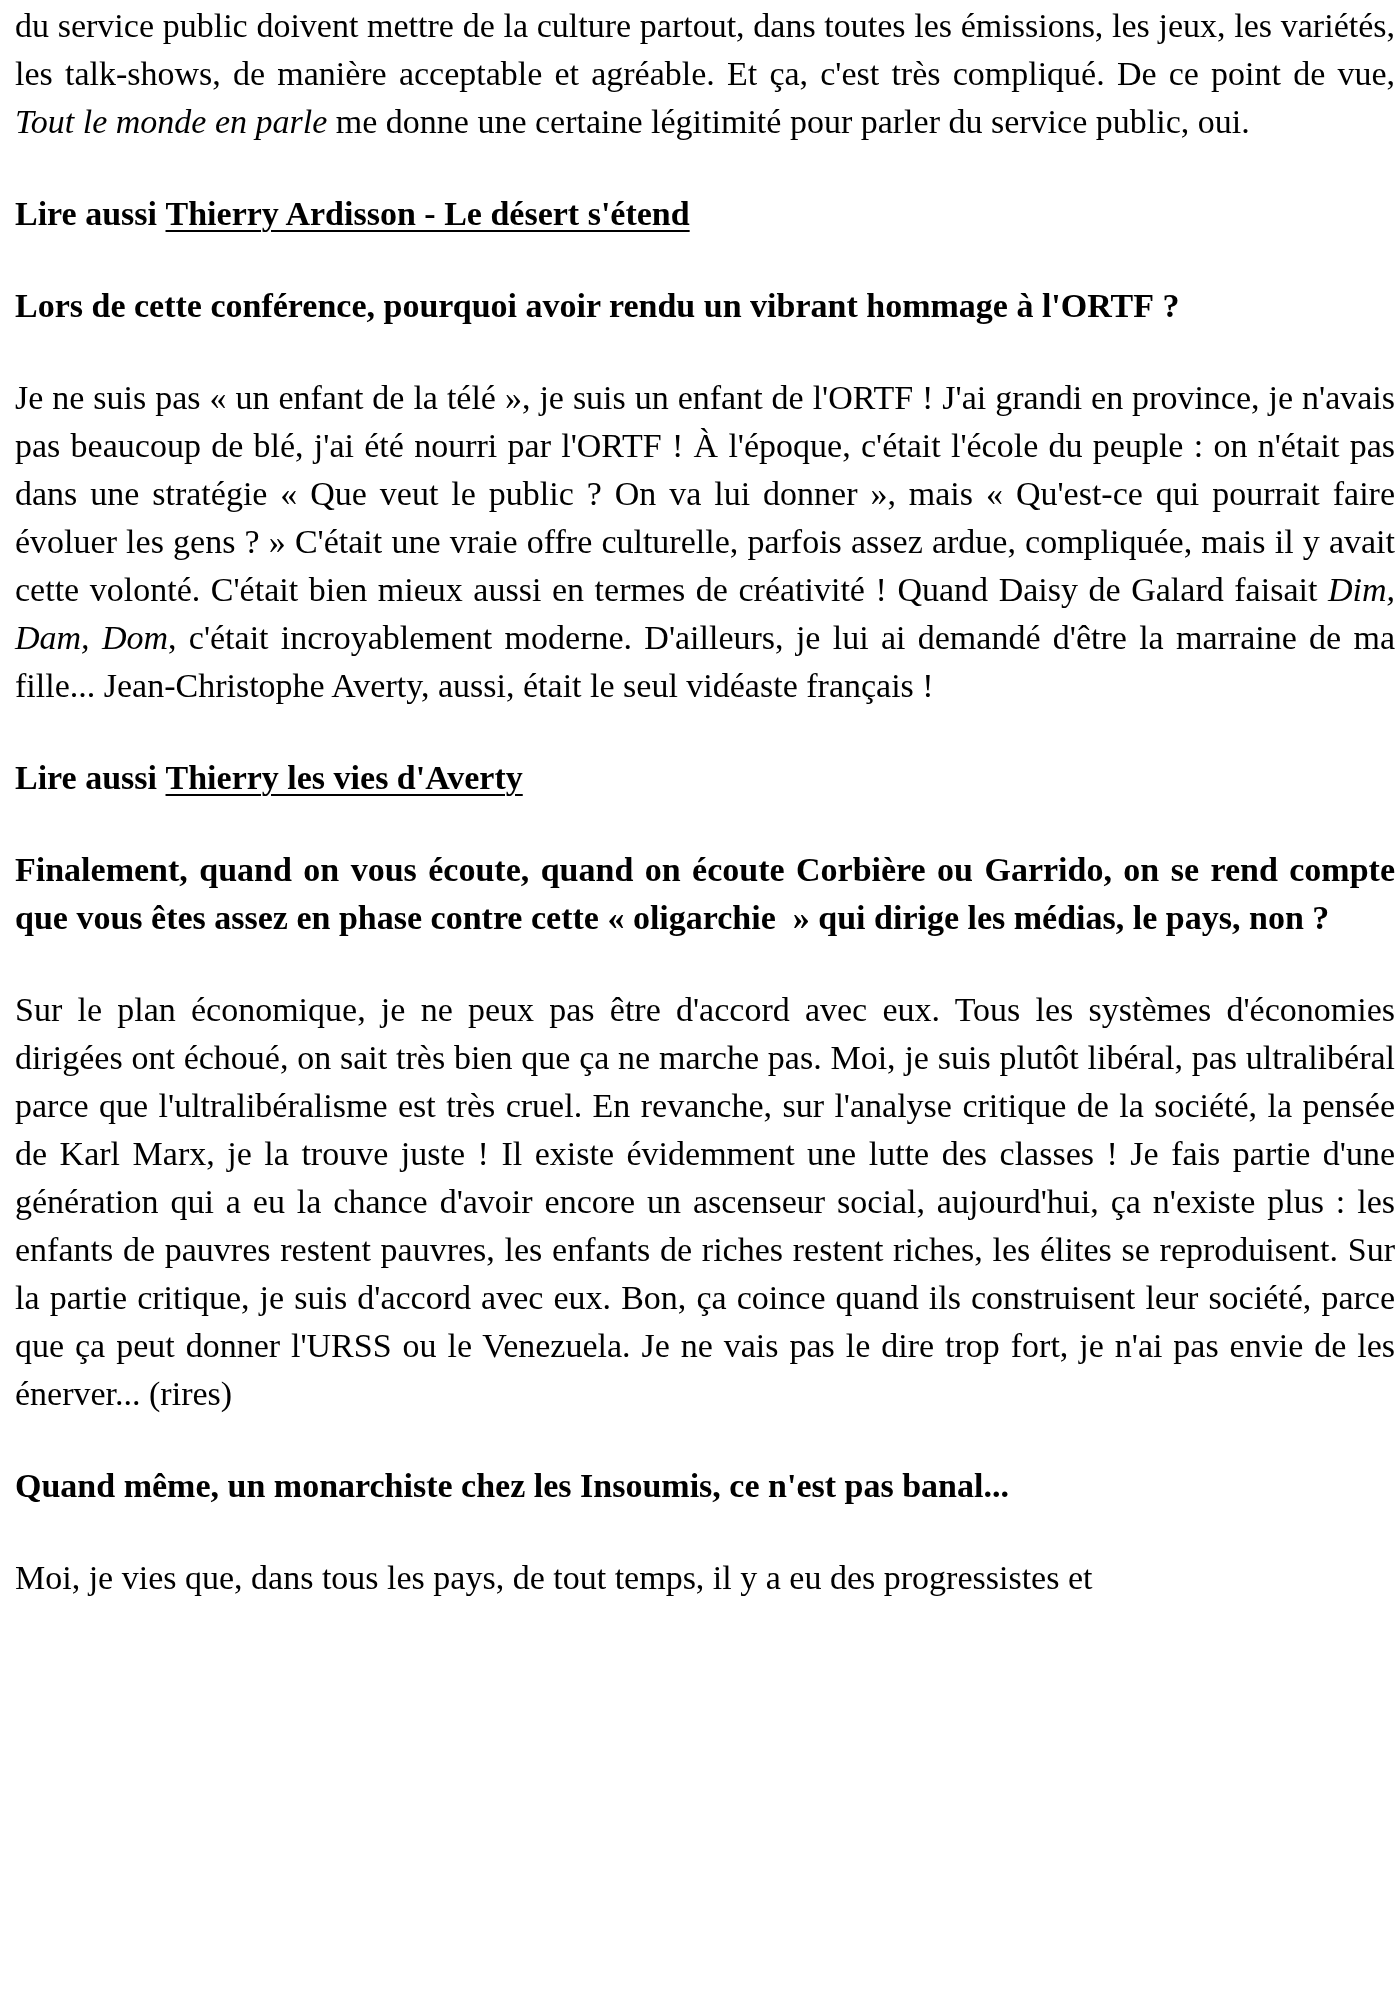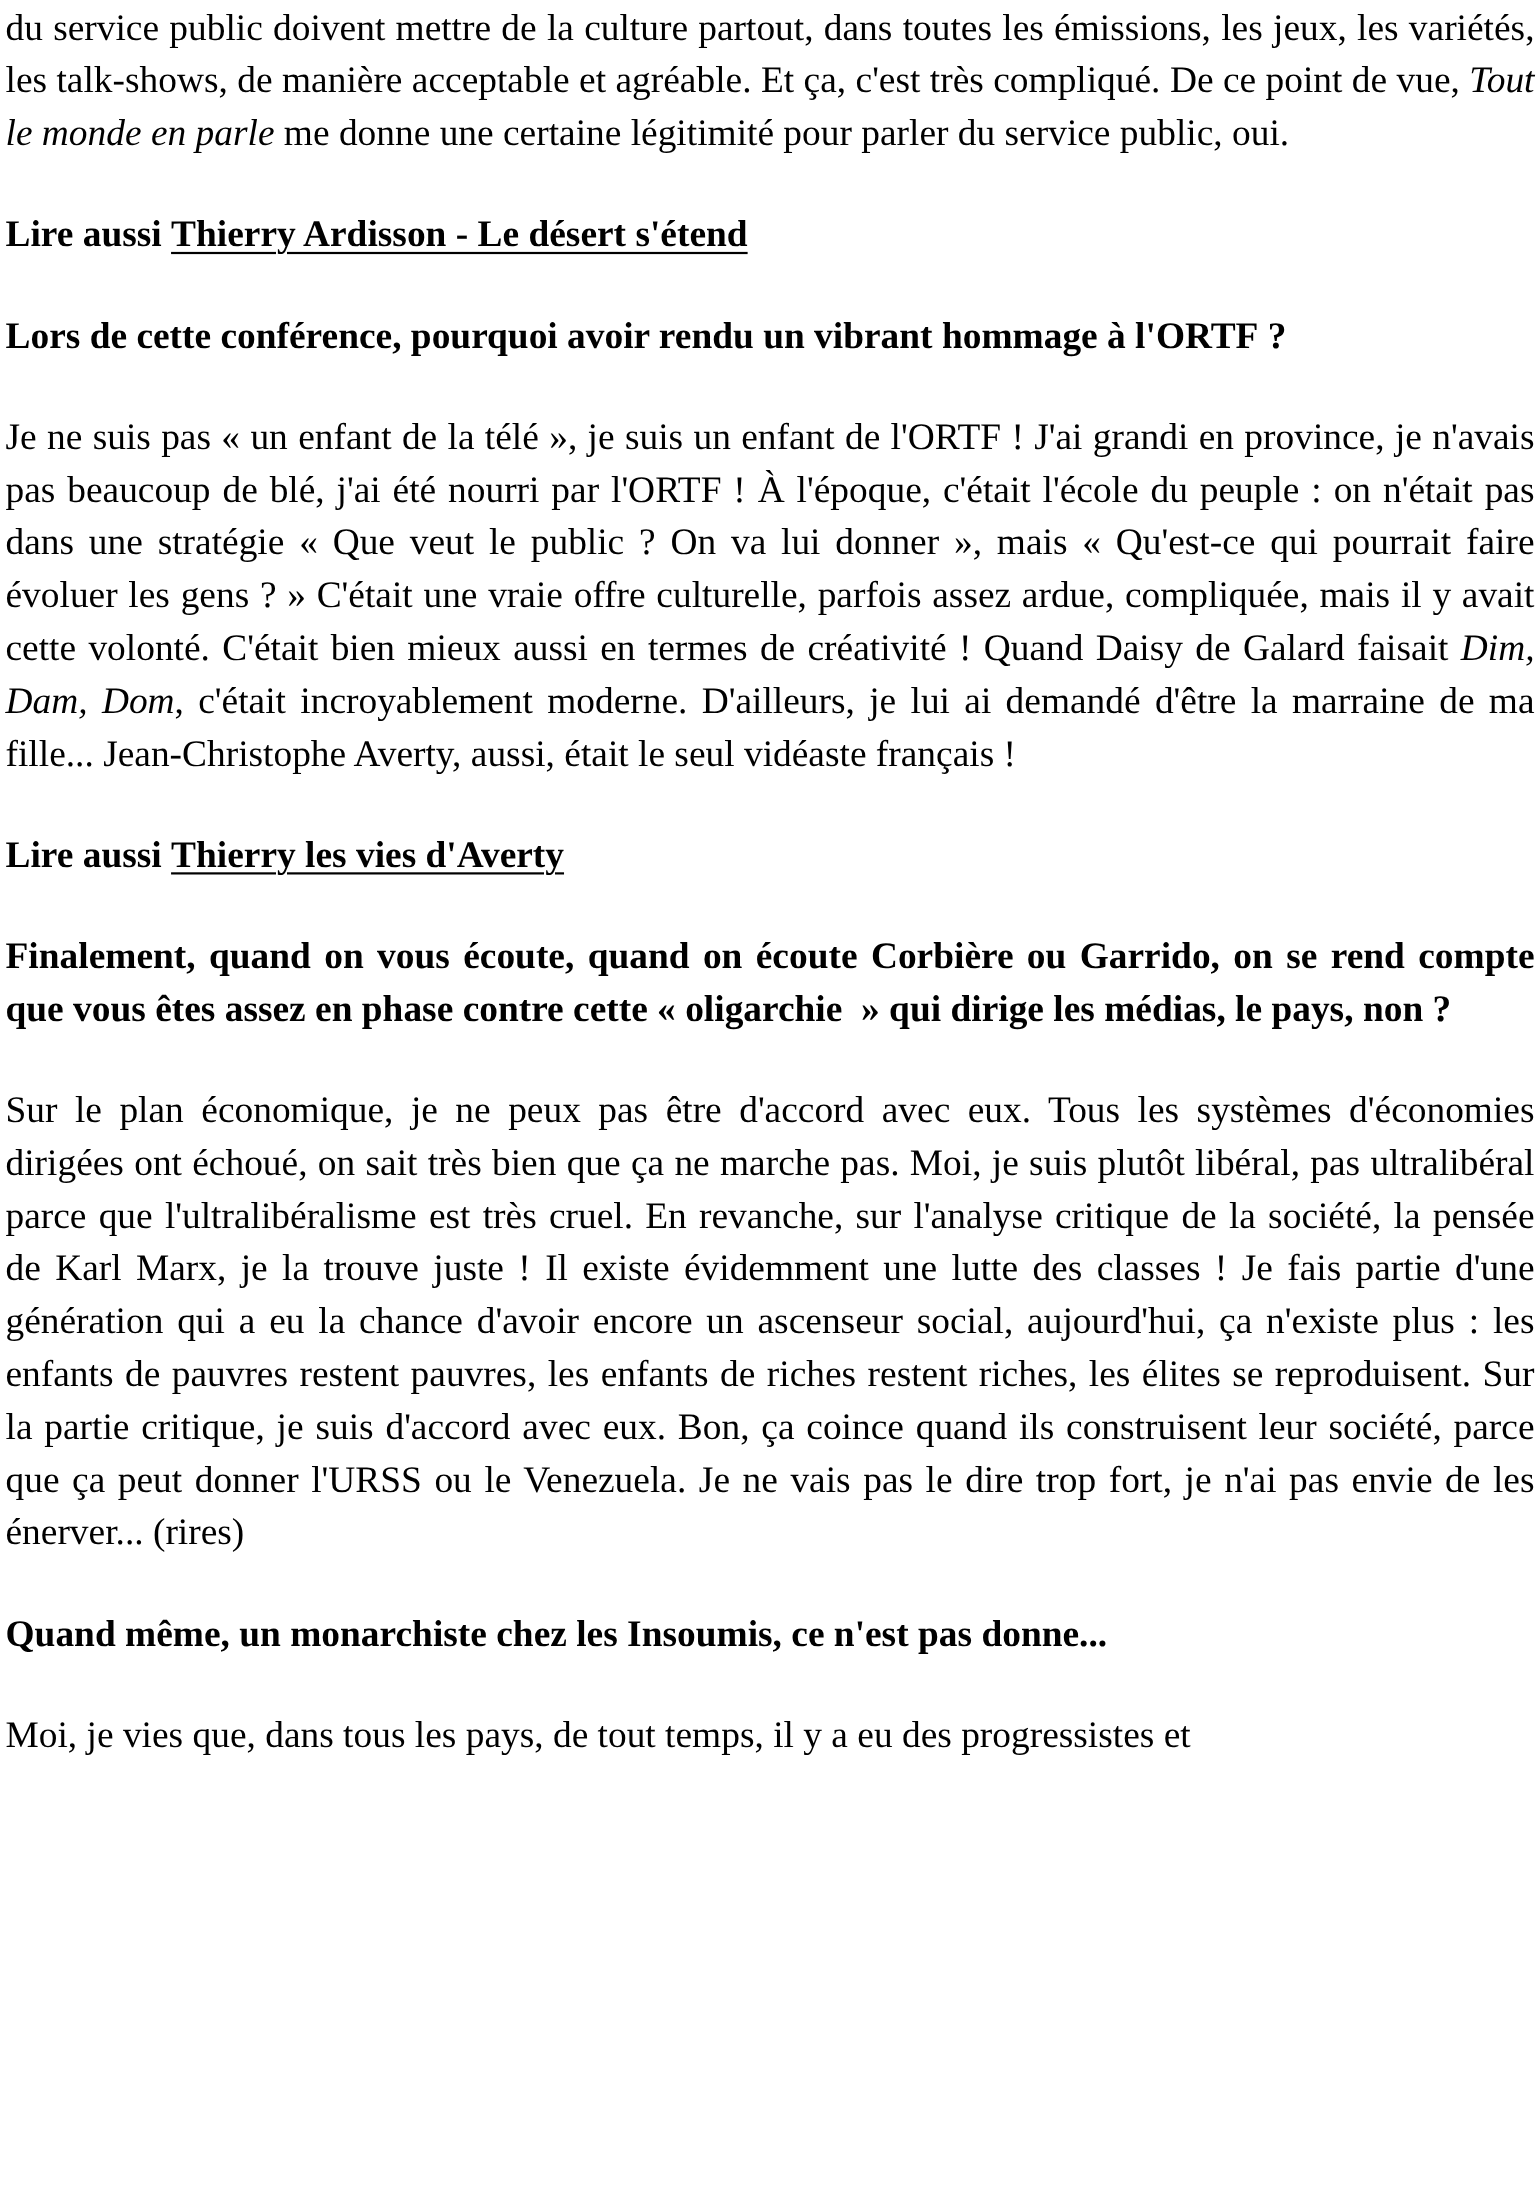--- a/index.html
+++ b/index.html
@@ -10,21 +10,21 @@
   body {
     width: 1400px;
     height: 2011px;
     overflow: hidden;
     color: #000000;
     font-family: "Liberation Serif", serif;
   }
   .article-body {
     box-sizing: border-box;
     width: 1400px;
-    padding: 2px 5px 0 5px;
+    padding: 2px 5px 0 15px;
   }
   p {
     font-size: 34px;
     line-height: 48px;
     text-align: justify;
     margin: 0 0 44px 0;
   }
   p.question, p.read-also {
     font-weight: bold;
   }
@@ -65,17 +65,17 @@
 
   <p><span>Je ne suis pas «&nbsp;un enfant de la télé&nbsp;», je suis un enfant de l'ORTF&nbsp;! J'ai grandi en province, je n'avais pas beaucoup de blé, j'ai été nourri par l'ORTF&nbsp;! À l'époque, c'était l'école du peuple&nbsp;: on n'était pas dans une stratégie «&nbsp;Que veut le public&nbsp;? On va lui donner&nbsp;», mais «&nbsp;Qu'est-ce qui pourrait faire évoluer les gens&nbsp;?&nbsp;» C'était une vraie offre culturelle, parfois assez ardue, compliquée, mais il y avait cette volonté. C'était bien mieux aussi en termes de créativité&nbsp;! Quand Daisy de Galard faisait </span><em>Dim, Dam, Dom</em><span>, c'était incroyablement moderne. D'ailleurs, je lui ai demandé d'être la marraine de ma fille... Jean-Christophe Averty, aussi, était le seul vidéaste français&nbsp;!</span></p>
 
   <p class="read-also"><strong>Lire aussi </strong><a>Thierry les vies d'Averty</a></p>
 
   <p class="question">Finalement, quand on vous écoute, quand on écoute Corbière ou Garrido, on se rend compte que vous êtes assez en phase contre cette «&nbsp;oligarchie &nbsp;» qui dirige les médias, le pays, non&nbsp;?</p>
 
   <p>Sur le plan économique, je ne peux pas être d'accord avec eux. Tous les systèmes d'économies dirigées ont échoué, on sait très bien que ça ne marche pas. Moi, je suis plutôt libéral, pas ultralibéral parce que l'ultralibéralisme est très cruel. En revanche, sur l'analyse critique de la société, la pensée de Karl Marx, je la trouve juste&nbsp;! Il existe évidemment une lutte des classes&nbsp;! Je fais partie d'une génération qui a eu la chance d'avoir encore un ascenseur social, aujourd'hui, ça n'existe plus&nbsp;: les enfants de pauvres restent pauvres, les enfants de riches restent riches, les élites se reproduisent. Sur la partie critique, je suis d'accord avec eux. Bon, ça coince quand ils construisent leur société, parce que ça peut donner l'URSS ou le Venezuela. Je ne vais pas le dire trop fort, je n'ai pas envie de les énerver... (rires)</p>
 
 
-  <p class="question">Quand même, un monarchiste chez les Insoumis, ce n'est pas donne...</p>
+  <p class="question">Quand même, un monarchiste chez les Insoumis, ce n'est pas banal...</p>
 
   <p>Moi, je vies que, dans tous les pays, de tout temps, il y a eu des progressistes et</p>
 
 </article>
 
 </body></html>

